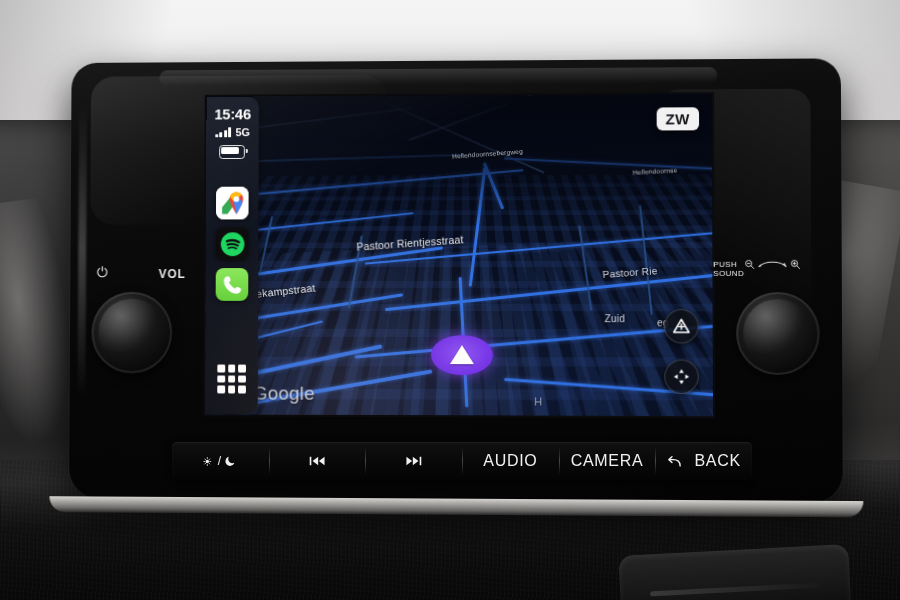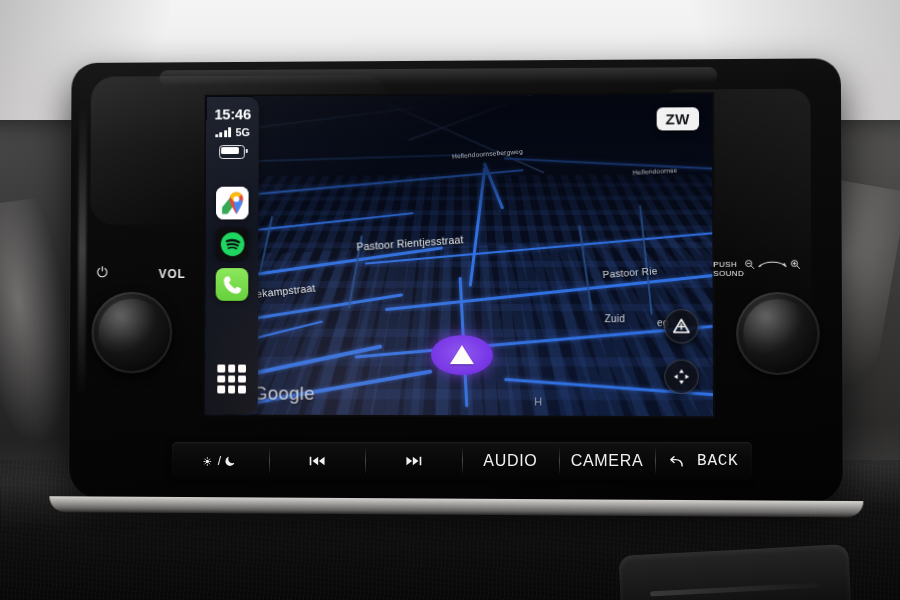--- a/index.html
+++ b/index.html
@@ -254,21 +254,21 @@
   .key{
     flex:1;display:flex;align-items:center;justify-content:center;
     color:#f0f0f0;font-size:16px;letter-spacing:.7px;position:relative;
   }
   .key + .key::before{
     content:"";position:absolute;left:0;top:5px;bottom:5px;width:1px;
     background:linear-gradient(180deg,rgba(255,255,255,0),rgba(255,255,255,.26),rgba(255,255,255,0));
   }
   .key.icon{font-size:13px;}
   .key-daynight{display:flex;align-items:center;gap:2px;font-size:12px;}
-  .key-back{gap:13px;font-family:Liberation Mono, monospace;}
+  .key-back{gap:13px;}
 
   .screen-glare{
     position:absolute;left:0;top:0;width:507px;height:320px;pointer-events:none;
     background:linear-gradient(155deg,rgba(255,255,255,.055) 0%,rgba(255,255,255,0) 28%),
                radial-gradient(ellipse at 28% 92%, rgba(255,190,160,.10), rgba(0,0,0,0) 42%);
   }
 </style>
 </head>
 <body>
 

